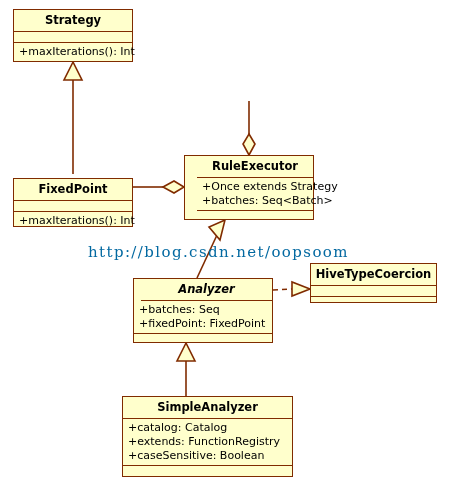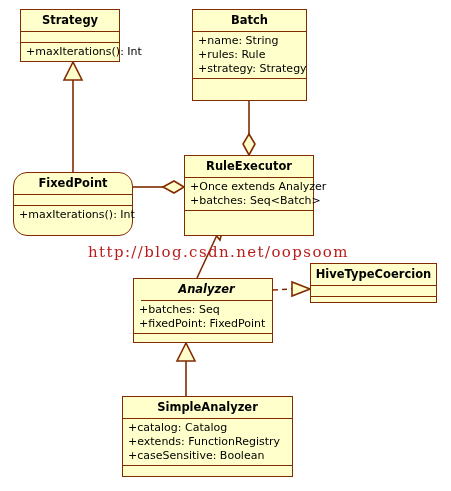--- a/index.html
+++ b/index.html
@@ -16,21 +16,21 @@
     font-family: "DejaVu Sans", "Liberation Sans", sans-serif;
   }
   
   .watermark {
     position: absolute;
     left: 88px;
     top: 243px;
     font-family: "DejaVu Serif", "Liberation Serif", serif;
     font-size: 15px;
     letter-spacing: 1.4px;
-    color: #b91c1c;
+    color: #0369a1;
     white-space: nowrap;
     user-select: none;
     z-index: 5;
   }
   
   #connectors {
     position: absolute;
     left: 0;
     top: 0;
     width: 451px;
@@ -102,50 +102,41 @@
     </g>
 
     <g>
       <line x1="186" y1="396" x2="186" y2="361" stroke="#802b00" stroke-width="1.6"></line>
       <polygon points="186,343 177,361 195,361" fill="#ffffcc" stroke="#802b00" stroke-width="1.6"></polygon>
     </g>
   </svg>
 
   <div class="watermark">http://blog.csdn.net/oopsoom</div>
 
-  <div class="uml-class" style="left:20px; top:9px; width:100px; height:53px;">
+  <div class="uml-class" style="left:13px; top:9px; width:120px; height:53px;">
     <div class="uml-title">Strategy</div>
     <div class="uml-compartment empty" style="height:11px;"></div>
     <div class="uml-compartment">
       <div class="uml-attr">+maxIterations(): Int</div>
     </div>
   </div>
 
-  <div class="uml-class" style="left:192px; top:9px; width:115px; height:92px;">
-    <div class="uml-title">Batch</div>
-    <div class="uml-compartment">
-      <div class="uml-attr">+name: String</div>
-      <div class="uml-attr">+rules: Rule</div>
-      <div class="uml-attr">+strategy: Strategy</div>
-    </div>
-    <div class="uml-compartment empty" style="height:13px;"></div>
-  </div>
 
-  <div class="uml-class" style="left:13px; top:172px; width:120px; height:64px;border-radius:14px;">
+  <div class="uml-class" style="left:13px; top:178px; width:120px; height:49px;">
     <div class="uml-title">FixedPoint</div>
     <div class="uml-compartment empty" style="height:11px;"></div>
     <div class="uml-compartment">
       <div class="uml-attr">+maxIterations(): Int</div>
     </div>
   </div>
 
-  <div class="uml-class" style="left:184px; top:155px; width:130px; height:81px;">
+  <div class="uml-class" style="left:184px; top:155px; width:130px; height:65px;padding-left:12px;">
     <div class="uml-title">RuleExecutor</div>
     <div class="uml-compartment">
-      <div class="uml-attr">+Once extends Analyzer</div>
+      <div class="uml-attr">+Once extends Strategy</div>
       <div class="uml-attr">+batches: Seq&lt;Batch&gt;</div>
     </div>
     <div class="uml-compartment empty" style="height:11px;"></div>
   </div>
 
   <div class="uml-class" style="left:133px; top:278px; width:140px; height:65px;">
     <div class="uml-title abstract">Analyzer</div>
     <div class="uml-compartment">
       <div class="uml-attr">+batches: Seq</div>
       <div class="uml-attr">+fixedPoint: FixedPoint</div>

